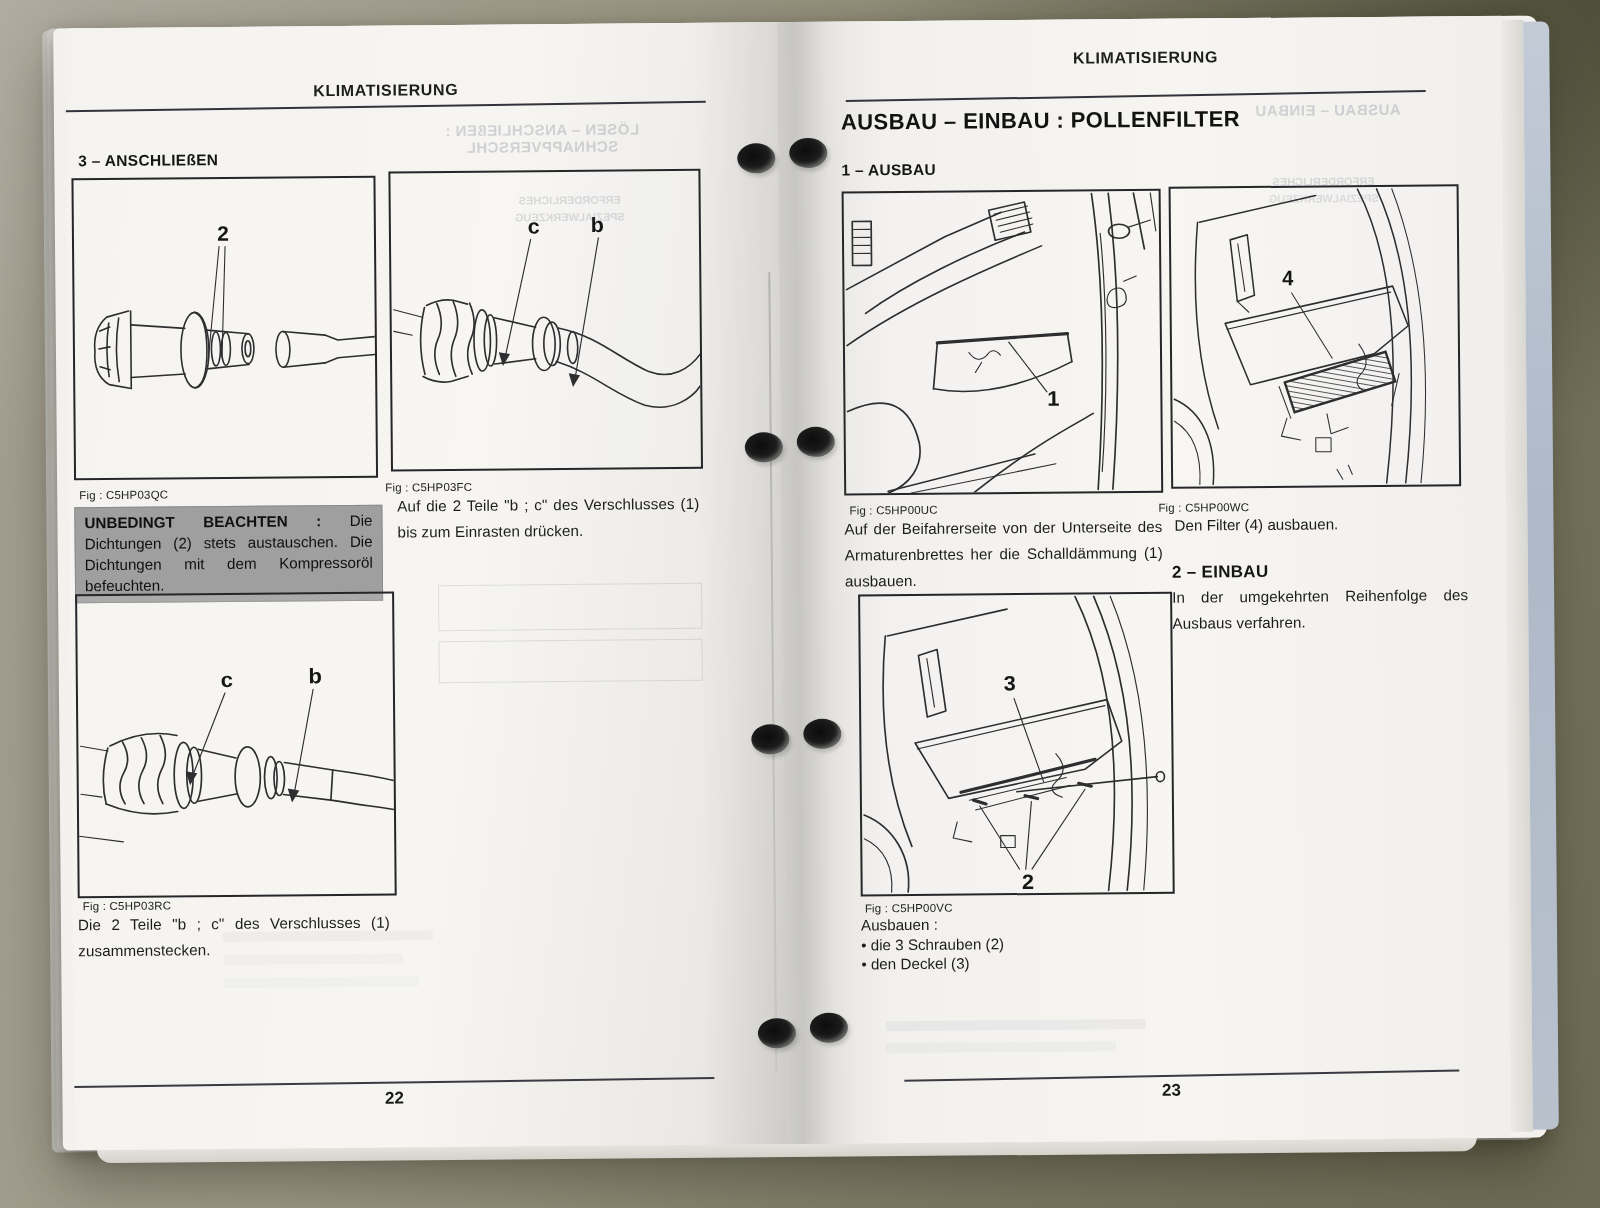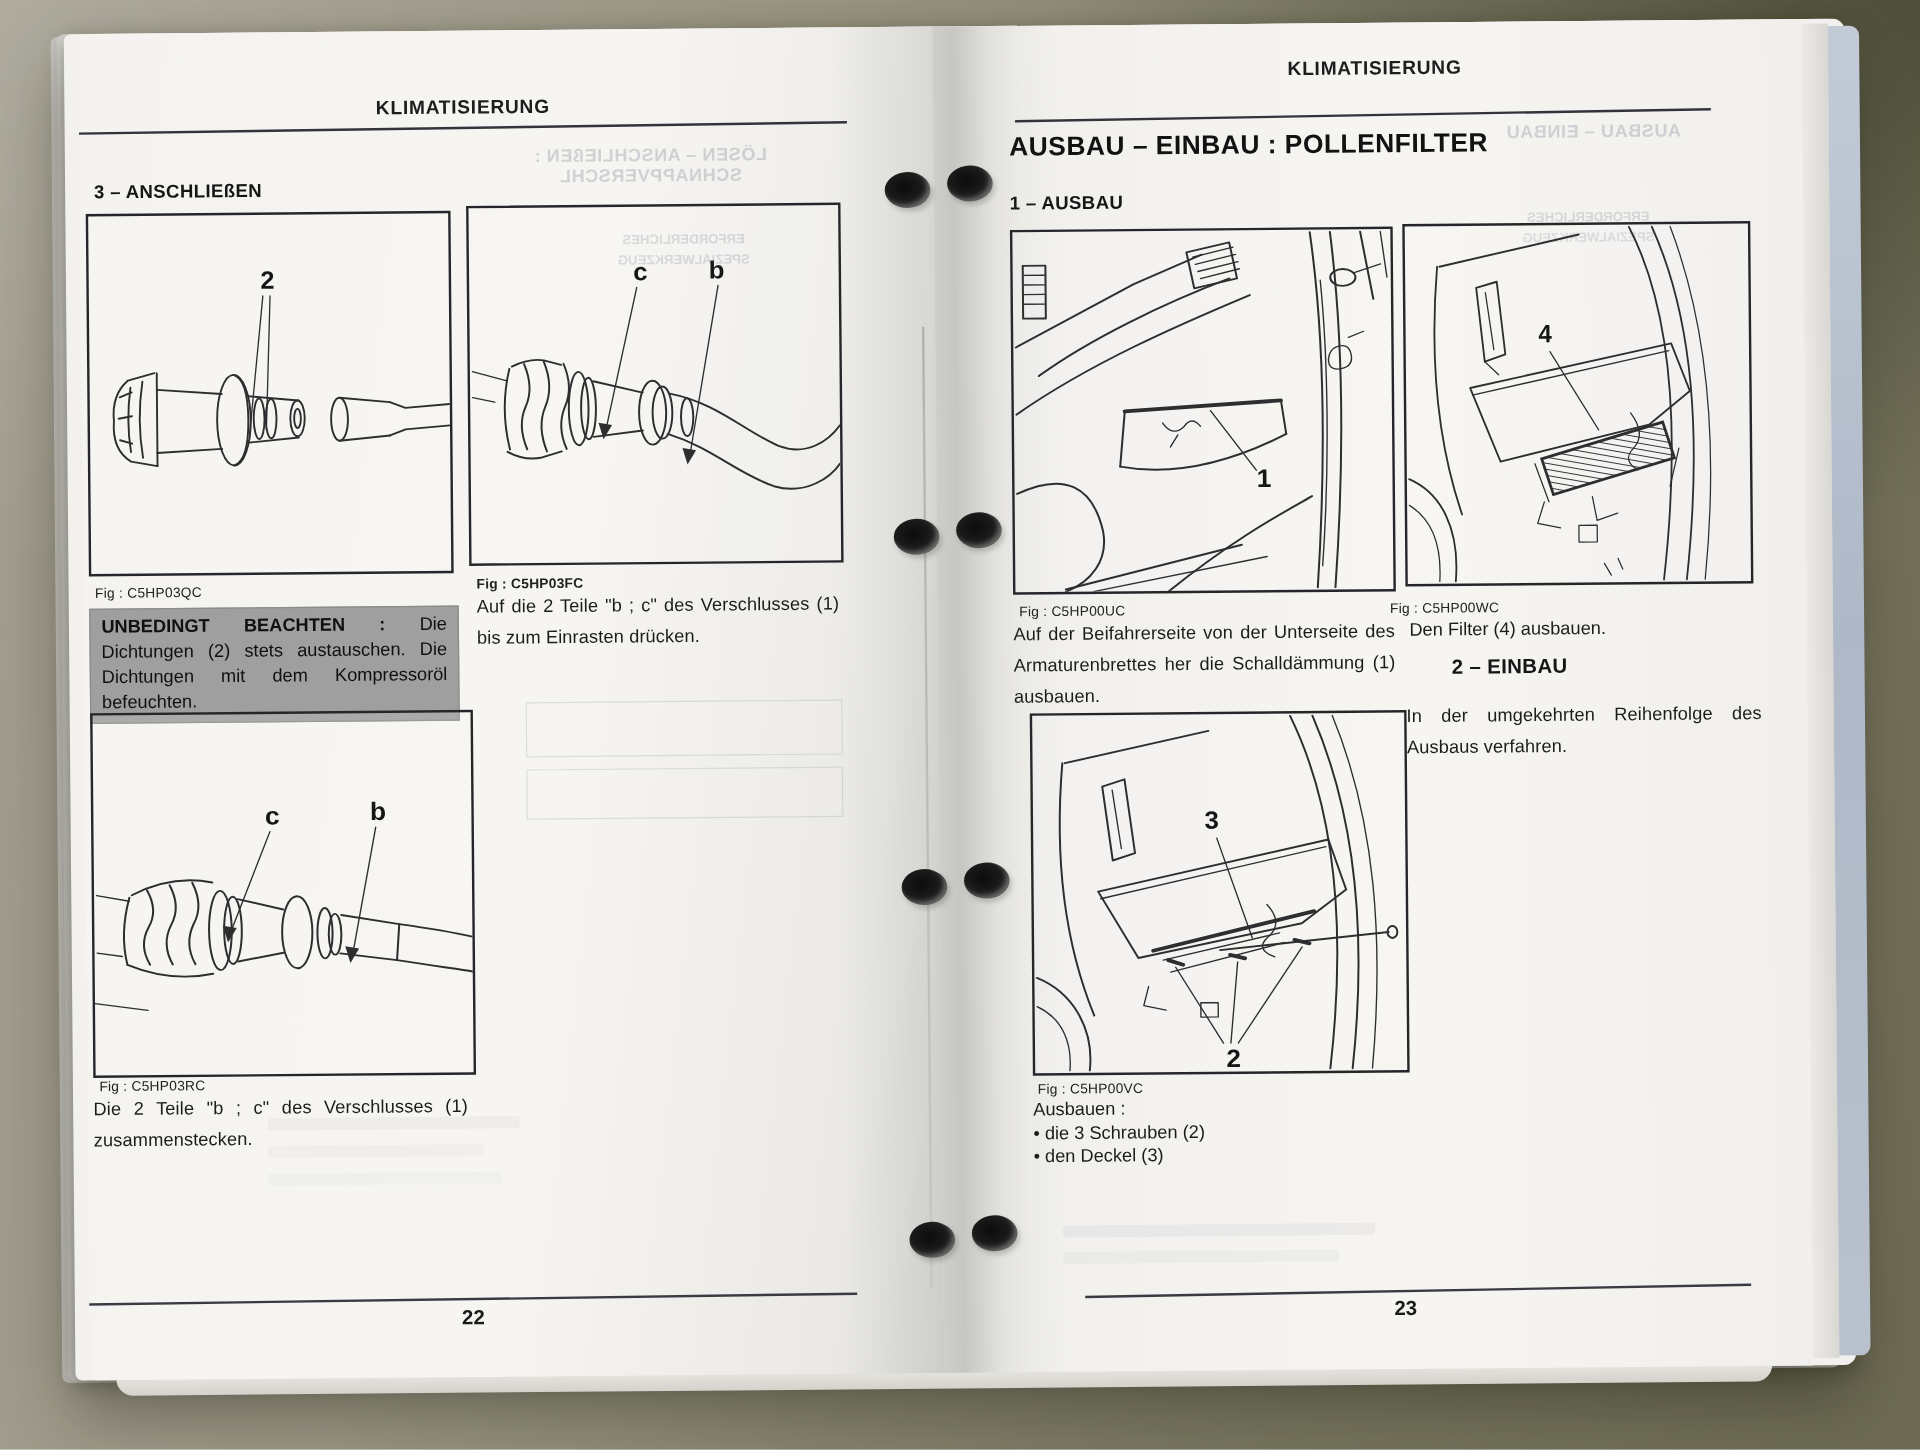--- a/index.html
+++ b/index.html
@@ -136,21 +136,21 @@
           <path d="M160,192 C196,204 216,226 246,237 C272,245 292,230 300,218"></path>
         </svg>
       </div>
 
       <div class="abs ghost ghost-block" style="left:408px;top:168px;width:190px;">ERFORDERLICHES SPEZIALWERKZEUG</div>
 
       <div class="abs cap" style="left:10px;top:461px;">Fig : C5HP03QC</div>
 
       <div class="abs warn" style="left:5px;top:479px;width:288px;"><b>UNBEDINGT BEACHTEN :</b><span> Die Dichtungen (2) stets austauschen. Die Dichtungen mit dem Kompressoröl befeuchten.</span></div>
 
-      <div class="abs cap" style="left:328px;top:456px;font-weight:bold;">Fig : C5HP03FC</div>
+      <div class="abs cap" style="left:316px;top:456px;">Fig : C5HP03FC</div>
       <div class="abs body-txt" style="left:328px;top:468px;width:302px;">Auf die 2 Teile "b ; c" des Verschlusses (1) bis zum Einrasten drücken.</div>
 
       <div class="abs ghost-box" style="left:368px;top:560px;width:262px;height:44px;"></div>
       <div class="abs ghost-box" style="left:368px;top:616px;width:262px;height:40px;"></div>
 
       <div class="abs figbox fig" style="left:5px;top:566px;width:315px;height:300px;">
         <svg viewBox="0 0 300 300" preserveAspectRatio="none">
           <text x="142" y="92" text-anchor="middle">c</text>
           <text x="226" y="89" text-anchor="middle">b</text>
           <line class="thin" x1="140" y1="98" x2="108" y2="182"></line>
@@ -259,21 +259,21 @@
           <path class="thin" d="M172,284 l6,10 M184,280 l4,9"></path>
         </svg>
       </div>
 
       <div class="abs cap" style="left:68px;top:483px;">Fig : C5HP00UC</div>
       <div class="abs body-txt" style="left:63px;top:495px;width:318px;">Auf der Beifahrerseite von der Unterseite des Armaturenbrettes her die Schalldämmung (1) ausbauen.</div>
 
       <div class="abs cap" style="left:377px;top:483px;">Fig : C5HP00WC</div>
       <div class="abs body-txt-tight" style="left:393px;top:497px;width:290px;">Den Filter (4) ausbauen.</div>
 
-      <div class="abs sect" style="left:390px;top:528px;font-size:17px;margin-left:38px;">2 – EINBAU</div>
+      <div class="abs sect" style="left:390px;top:544px;font-size:17px;">2 – EINBAU</div>
       <div class="abs body-txt" style="left:390px;top:566px;width:296px;">In der umgekehrten Reihenfolge des Ausbaus verfahren.</div>
 
       <div class="abs figbox fig" style="left:76px;top:573px;width:310px;height:298px;">
         <svg viewBox="0 0 300 300" preserveAspectRatio="none">
           <path d="M208,2 C244,80 252,180 238,298"></path>
           <path d="M226,2 C262,90 268,190 256,298"></path>
           <path class="thin" d="M242,2 C276,90 282,190 272,298"></path>
           <path d="M56,60 L74,54 L82,116 L64,122 Z"></path>
           <path class="thin" d="M64,63 L71,112"></path>
           <path d="M26,40 L142,14"></path>

